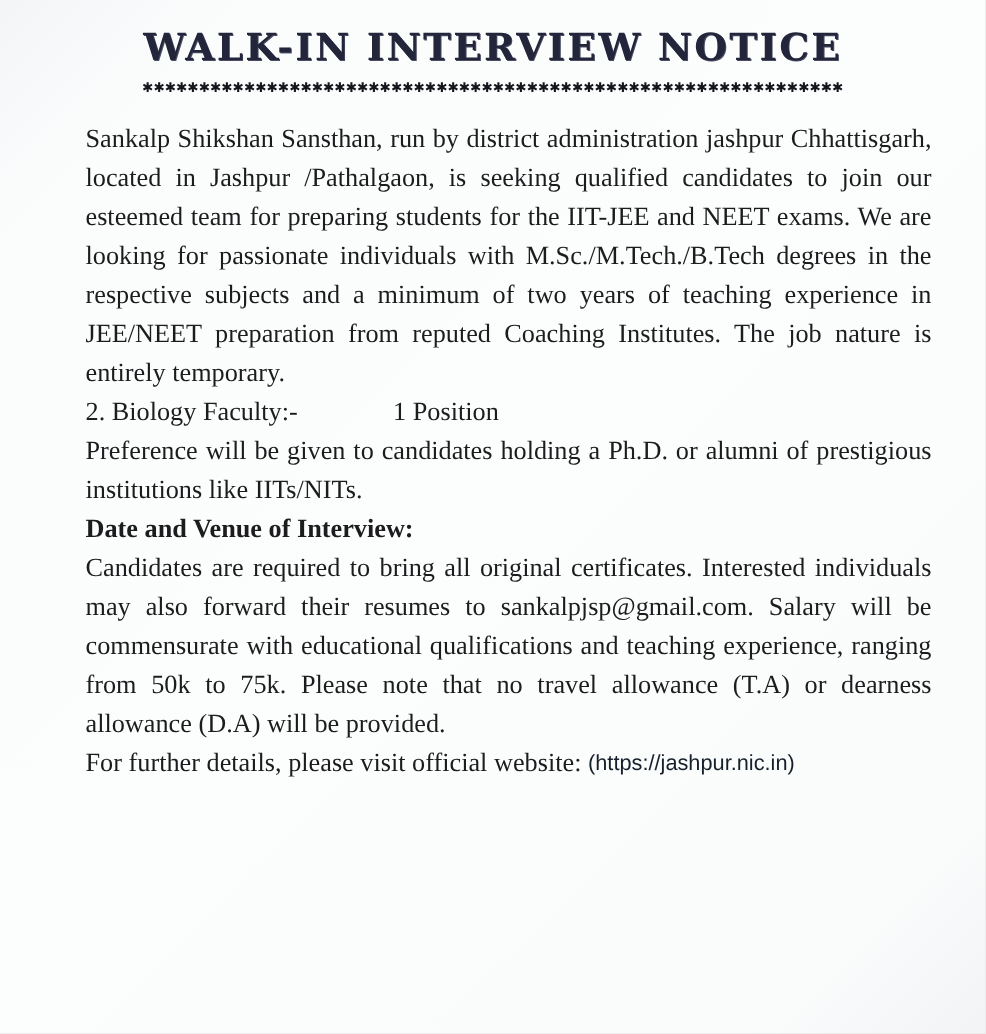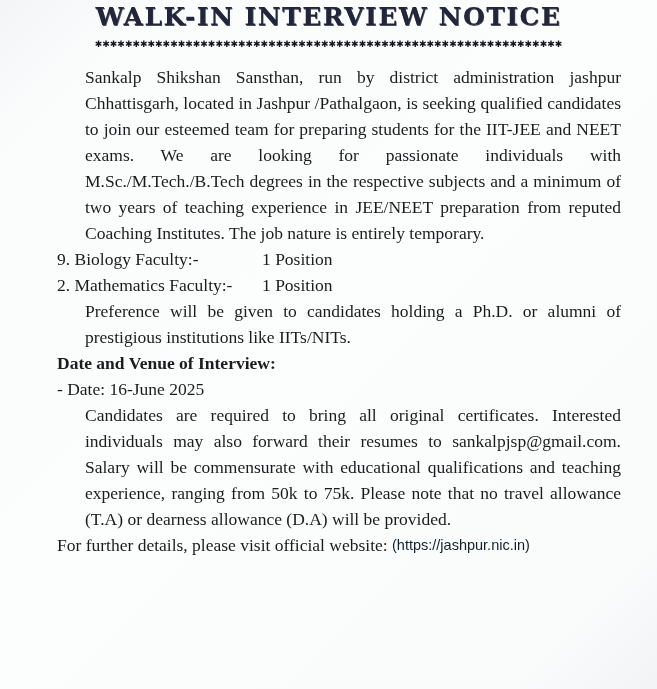--- a/index.html
+++ b/index.html
@@ -10,20 +10,21 @@
   .page {
     position: relative;
     width: 657px;
     height: 689px;
     margin: 0 auto;
     background: linear-gradient(135deg, #f4f5f7 0%, #fbfcfc 12%, #fcfdfd 50%, #fafbfb 88%, #f3f4f6 100%);
     color: #1c1c1e;
     font-family: "Liberation Serif", "DejaVu Serif", serif;
     overflow: hidden;
     box-sizing: border-box;
+    padding-top: 15px;
   }
   .doc-title {
     text-align: center;
     font-family: "DejaVu Serif", "Liberation Serif", serif;
     font-weight: 700;
     font-size: 25px;
     letter-spacing: 1.5px;
     color: #23263a;
     text-shadow: 0.6px 0.6px 0 #4a4d63;
     line-height: 34px;
@@ -42,21 +43,20 @@
   .content {
     margin: 12px 36px 0 57px;
     font-size: 17.5px;
     line-height: 26px;
   }
   .bold-heading {
     font-weight: 700;
   }
   .para {
     text-align: justify;
-    margin-left: 28px;
   }
   .vacancy-row .v-label {
     display: inline-block;
     width: 205px;
   }
   .footer-line .url {
     font-family: "Liberation Sans", "DejaVu Sans", sans-serif;
     font-size: 14.5px;
     color: #16202c;
     position: relative;
@@ -72,31 +72,27 @@
 
   <div class="divider">✱✱✱✱✱✱✱✱✱✱✱✱✱✱✱✱✱✱✱✱✱✱✱✱✱✱✱✱✱✱✱✱✱✱✱✱✱✱✱✱✱✱✱✱✱✱✱✱✱✱✱✱✱✱✱✱✱✱✱✱✱✱</div>
 
   <div class="content">
 
 
     <div class="para">Sankalp Shikshan Sansthan, run by district administration jashpur Chhattisgarh, located in Jashpur /Pathalgaon, is seeking qualified candidates to join our esteemed team for preparing students for the IIT-JEE and NEET exams. We are looking for passionate individuals with M.Sc./M.Tech./B.Tech degrees in the respective subjects and a minimum of two years of teaching experience in JEE/NEET preparation from reputed Coaching Institutes. The job nature is entirely temporary.</div>
 
 
     <div class="vacancy-row">
-      <span class="v-label">9. Biology Faculty:-</span><span>1 Position</span>
-    </div>
-    <div class="vacancy-row">
-      <span class="v-label">2. Mathematics Faculty:-</span><span>1 Position</span>
+      <span class="v-label">2. Biology Faculty:-</span><span>1 Position</span>
     </div>
 
     <div class="para">Preference will be given to candidates holding a Ph.D. or alumni of prestigious institutions like IITs/NITs.</div>
 
     <div class="bold-heading">Date and Venue of Interview:</div>
 
-    <div>- Date: 16-June 2025</div>
 
     <div class="para">Candidates are required to bring all original certificates. Interested individuals may also forward their resumes to sankalpjsp@gmail.com. Salary will be commensurate with educational qualifications and teaching experience, ranging from 50k to 75k. Please note that no travel allowance (T.A) or dearness allowance (D.A) will be provided.</div>
 
     <div class="footer-line">
       <span>For further details, please visit official website:</span>
       <span class="url">(https://jashpur.nic.in)</span>
     </div>
 
   </div>
 </div>

